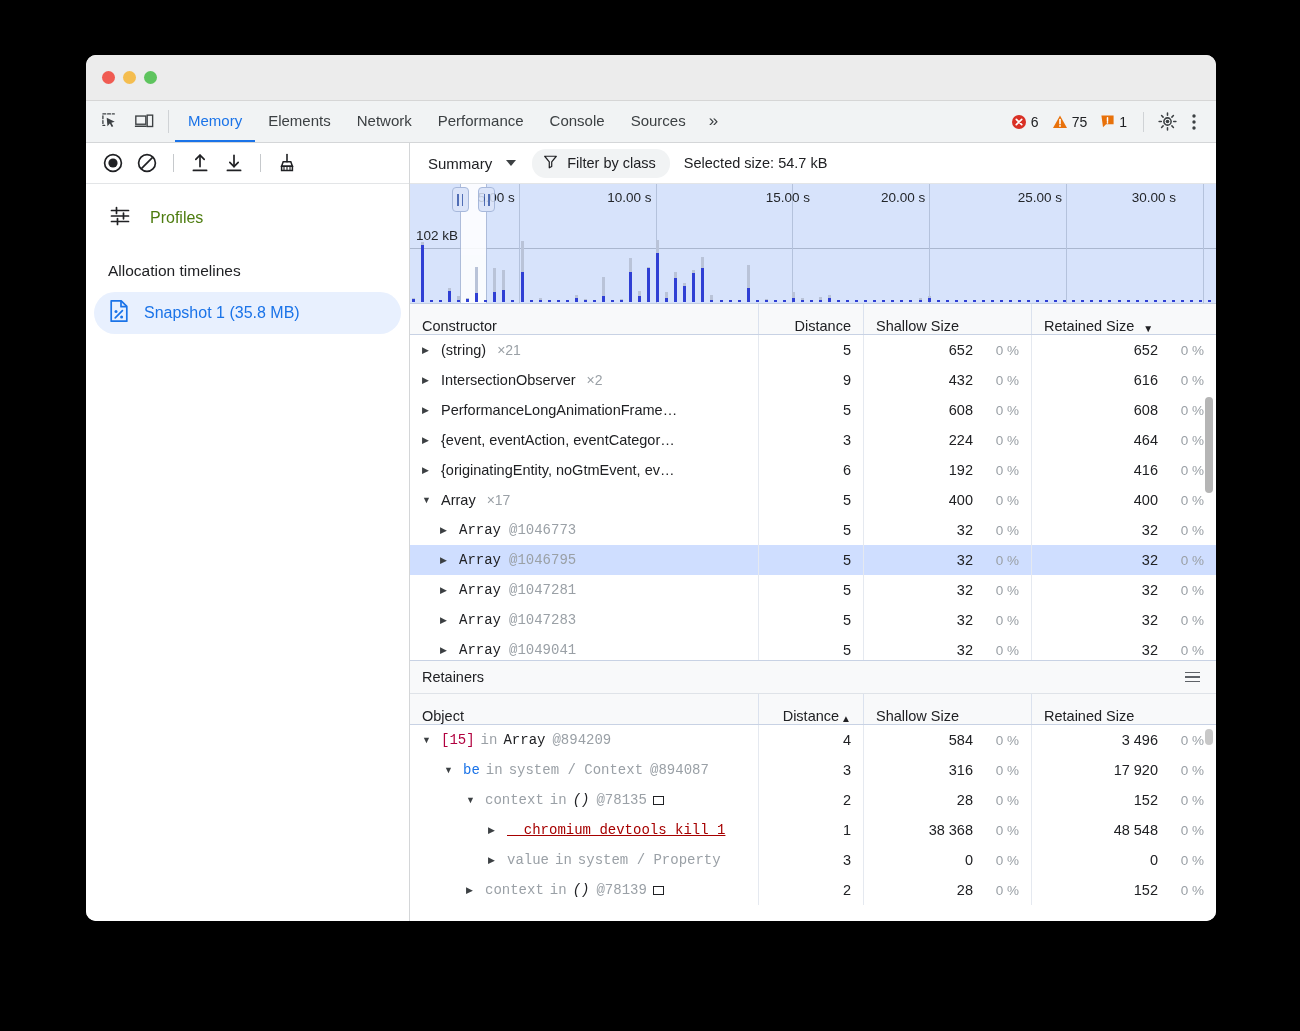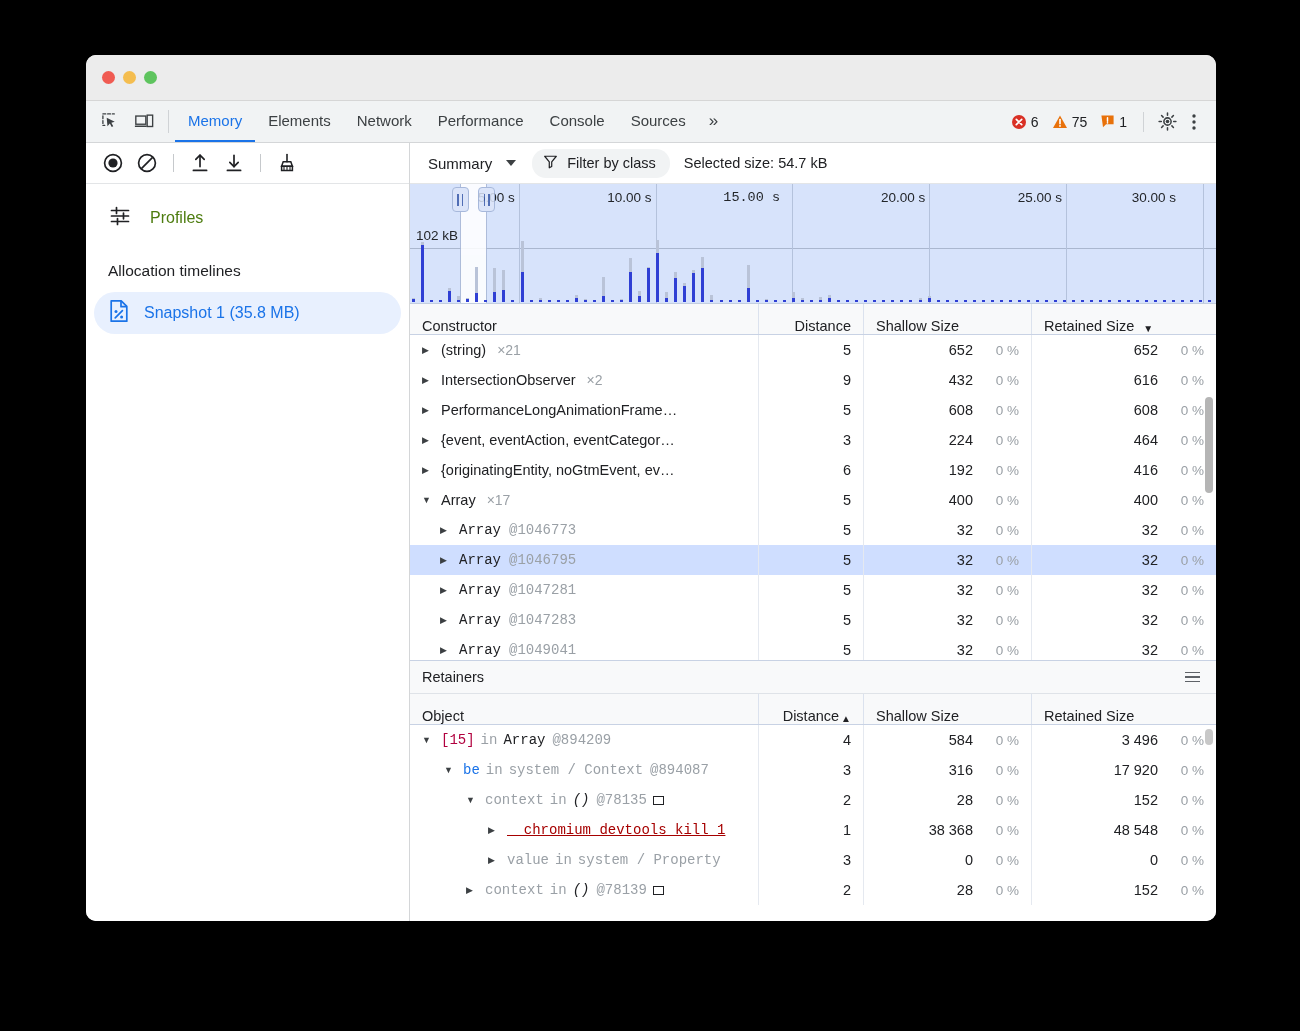--- a/index.html
+++ b/index.html
@@ -555,21 +555,21 @@
             <div class="bar used" style="left: 788.91px; width: 3px; height: 2px; z-index: 2;"></div>
             <div class="bar total" style="left: 797.955px; width: 3px; height: 2px; z-index: 1;"></div>
             <div class="bar used" style="left: 797.955px; width: 3px; height: 2px; z-index: 2;"></div>
           </div>
         <div id="tl-ticks">
             <div class="tl-tick" style="left: 108.675px;"></div>
             <div class="tl-label" style="left: 108.675px;">5.00 s</div>
             <div class="tl-tick" style="left: 245.525px;"></div>
             <div class="tl-label" style="left: 245.525px;">10.00 s</div>
             <div class="tl-tick" style="left: 382.375px;"></div>
-            <div class="tl-label" style="left: 374px; font-family: Liberation Mono, monospace;">15.00 s</div>
+            <div class="tl-label" style="left: 404px;">15.00 s</div>
             <div class="tl-tick" style="left: 519.225px;"></div>
             <div class="tl-label" style="left: 519.225px;">20.00 s</div>
             <div class="tl-tick" style="left: 656.075px;"></div>
             <div class="tl-label" style="left: 656.075px;">25.00 s</div>
             <div class="tl-tick" style="left: 792.925px;"></div>
             <div class="tl-label" style="left: 770px;">30.00 s</div>
           </div>
         <div id="tl-kb">102 kB</div>
         <div id="sel-window" style="left: 49.91px; width: 27.37px;">
           <span class="grip" style="left:-9px">

